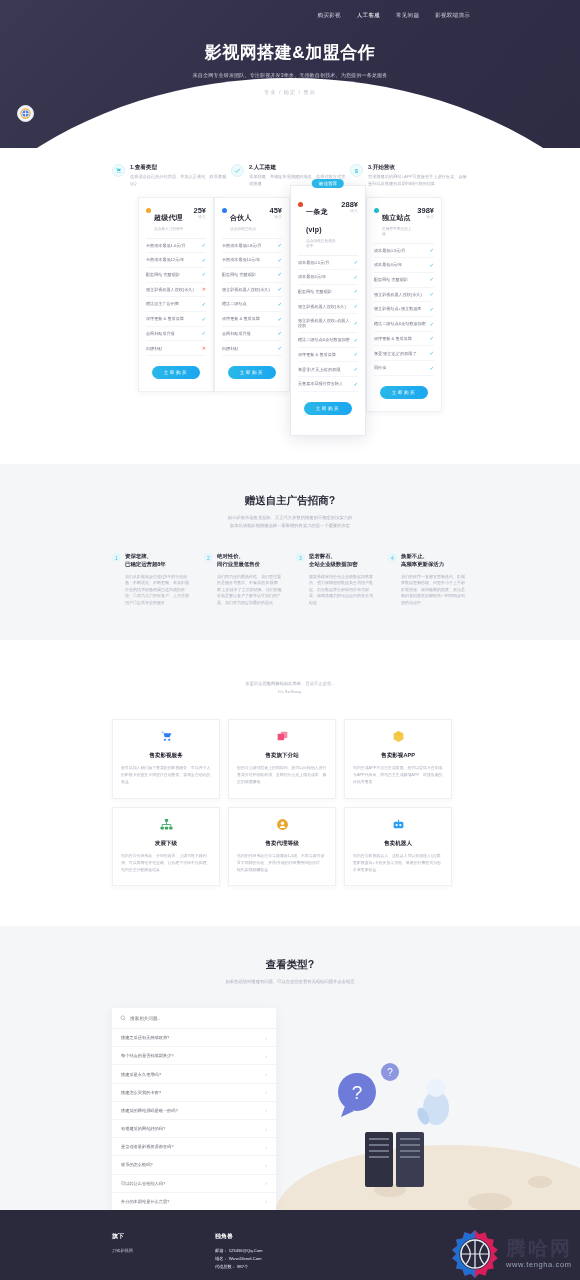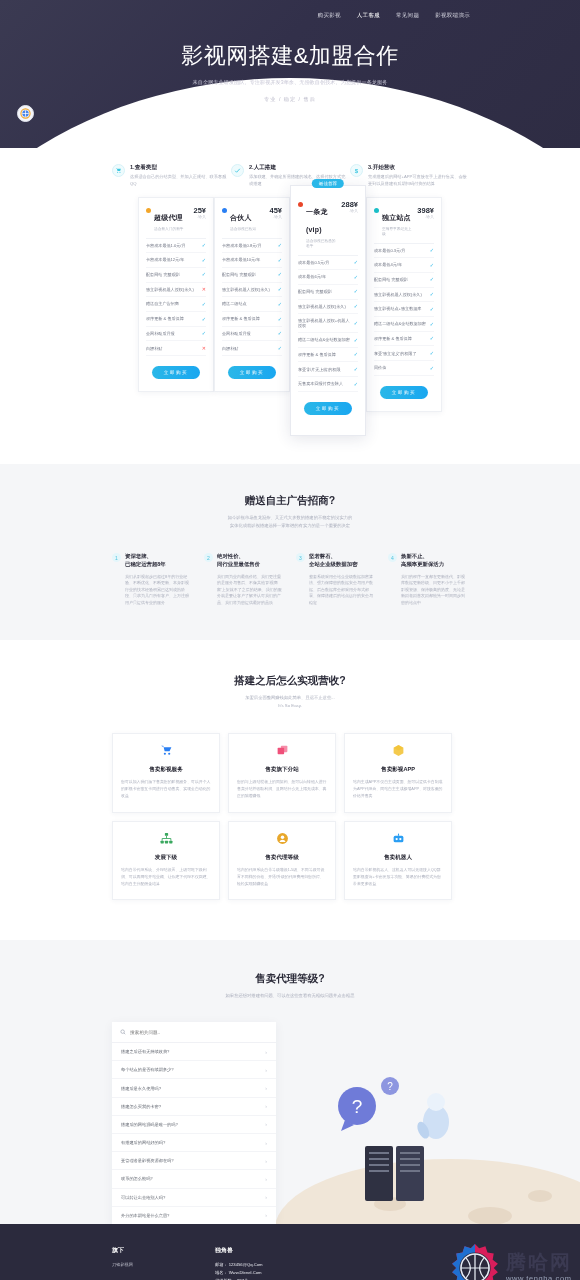--- a/index.html
+++ b/index.html
@@ -32,21 +32,21 @@
     display: flex; justify-content: flex-end; gap: 16px;
     padding: 12px 110px 0 0;
   }
   .hero-nav a {
     color: #d9d9e3; font-size: 5.5px; letter-spacing: .3px;
     text-decoration: none;
   }
   .hero-nav a.active { color: #ffffff; }
   .hero-center { position: relative; z-index: 3; text-align: center; margin-top: 22px; }
   .hero-title {
-    color: #ffffff; font-size: 22px; font-weight: normal; letter-spacing: .5px;
+    color: #ffffff; font-size: 17px; font-weight: bold; letter-spacing: .5px;
   }
   .hero-sub { color: #c6c5d4; font-size: 5.2px; margin-top: 8px; }
   .hero-tags { color: #b9b8c8; font-size: 5.2px; margin-top: 10px; letter-spacing: 1px; }
 
   .float-badge {
     position: absolute; left: 17px; top: 105px; z-index: 5;
     width: 17px; height: 17px; border-radius: 50%;
     background: #f5f6fa; border: 1px solid #e3e6ef;
     display: flex; align-items: center; justify-content: center;
   }
@@ -450,21 +450,20 @@
     <span class="why-body">
       <h4 style="white-space:pre-line">焕新不止、
 高频率更新保活力</h4>
       <p>我们的程序一直都在更新迭代、影视库数据更新秒级、日更不小于上千部影视资源、保持极高的热度、无论是新剧老剧首发剧都能第一时间同步到您的站点中</p>
     </span>
         </div>
       </div>
   </section>
 
   <section class="money">
-    <div class="sec-title">搭建之后怎么实现营收?</div>
     <div class="sec-sub" style="white-space:pre-line">加盟后全面整网赚钱如此简单、且远不止这些...
 It's So Easy.</div>
     <div class="m-grid" id="m-grid">
         <div class="m-card">
           <div class="m-ic"><svg width="13" height="13" viewBox="0 0 24 24" fill="#2a7ff3">
               <path d="M7 18a2 2 0 104 0 2 2 0 10-4 0m8 0a2 2 0 104 0 2 2 0 10-4 0M2 3h4l2.6 10.6h9L21 6H7"></path>
             </svg></div>
     <h4>售卖影视服务</h4>
     <p>您可以加入我们旗下售卖您的影视服务、可以开个人的影视卡密接互卡同进行自动售卖、实现全自动化的收益</p>
         </div>
@@ -511,21 +510,21 @@
               <circle cx="15.4" cy="13" r="2.1" fill="#fff"></circle>
               <path d="M12 3v4" stroke="#2a9ef3" stroke-width="2"></path>
             </svg></div>
     <h4>售卖机器人</h4>
     <p>站内自带影视机器人、这机器人可以无缝接入QQ群里影视查询+卡密发放等功能、简易的付费模式为您带来更多收益</p>
         </div>
       </div>
   </section>
 
   <section class="faq">
-    <div class="sec-title">售卖代理等级?</div>
+    <div class="sec-title">查看类型?</div>
     <div class="sec-sub">如果您还想对搭建有问题、可以在这些查看有无相似问题并点击相思</div>
     <svg class="faq-art" viewBox="0 0 340 200">
       <ellipse cx="210" cy="205" rx="175" ry="70" fill="#f0e6d8"></ellipse>
       <ellipse cx="150" cy="180" rx="16" ry="7" fill="#e6d8c6"></ellipse>
       <ellipse cx="250" cy="192" rx="22" ry="9" fill="#e6d8c6"></ellipse>
       <ellipse cx="300" cy="172" rx="12" ry="6" fill="#e6d8c6"></ellipse>
       <rect x="125" y="122" width="28" height="55" rx="2" fill="#2f3142"></rect>
       <rect x="156" y="122" width="28" height="55" rx="2" fill="#3a3d52"></rect>
       <g fill="#6f7487">
         <rect x="129" y="128" width="20" height="2"></rect>

